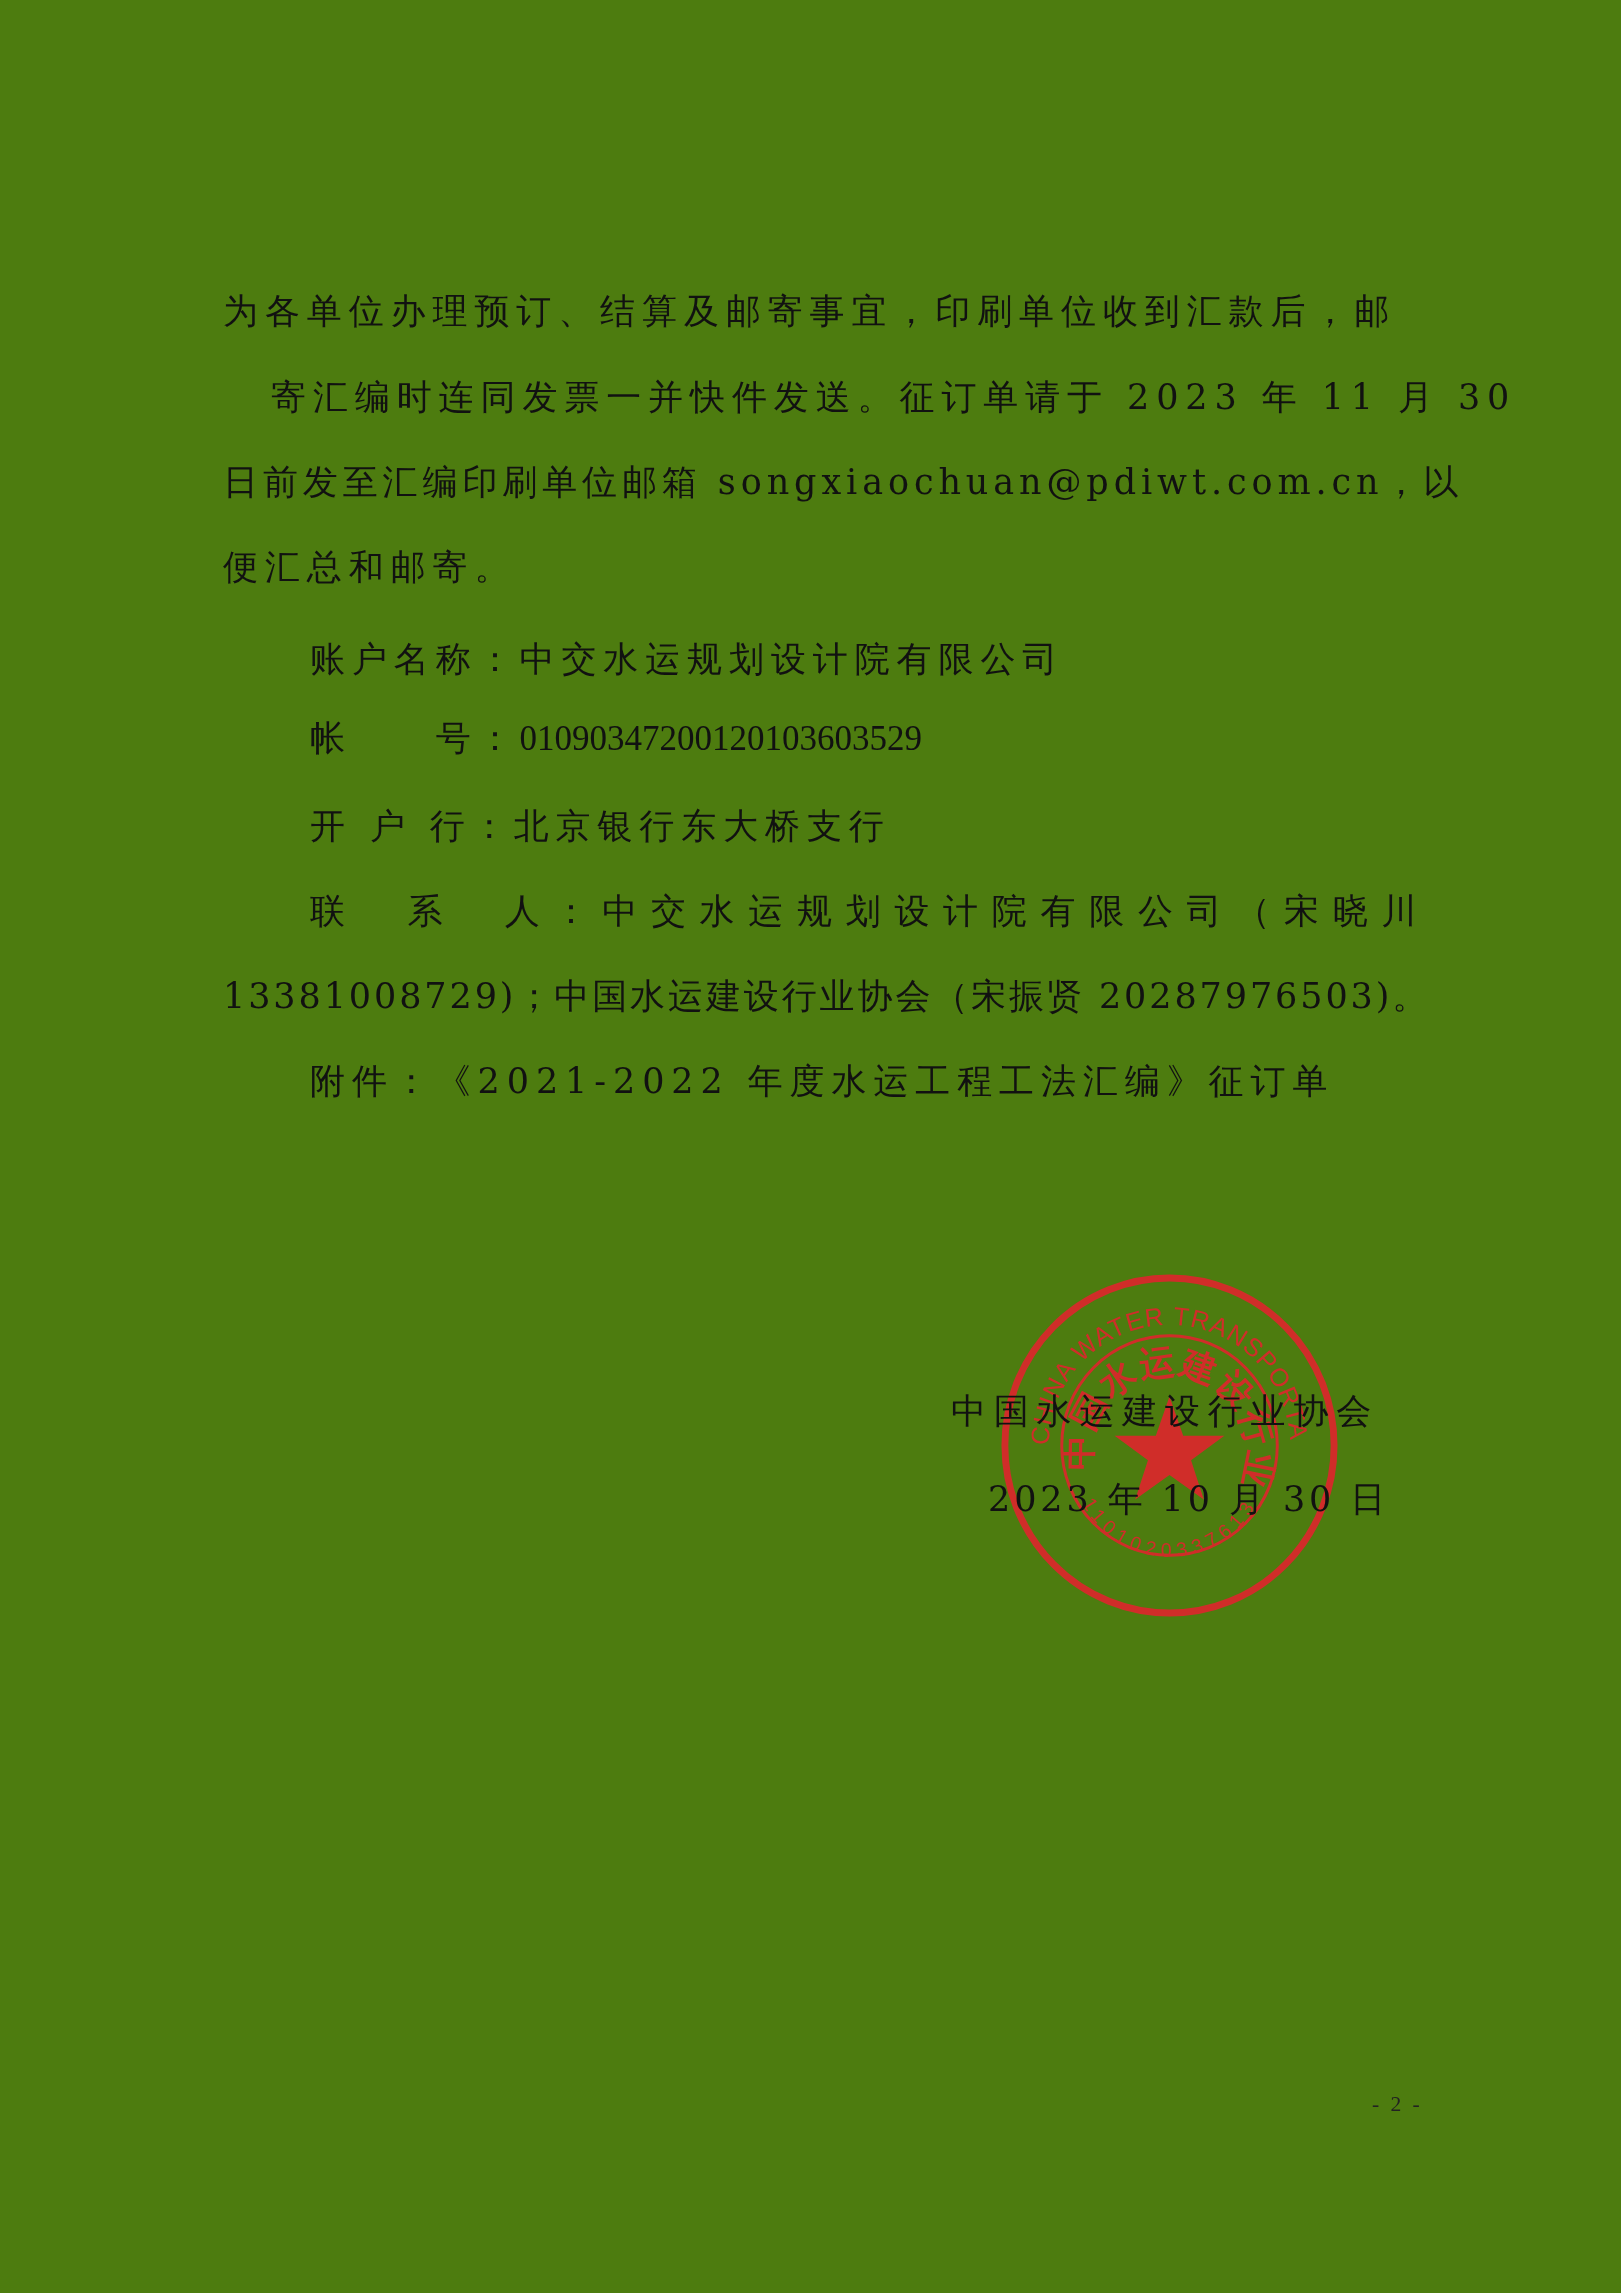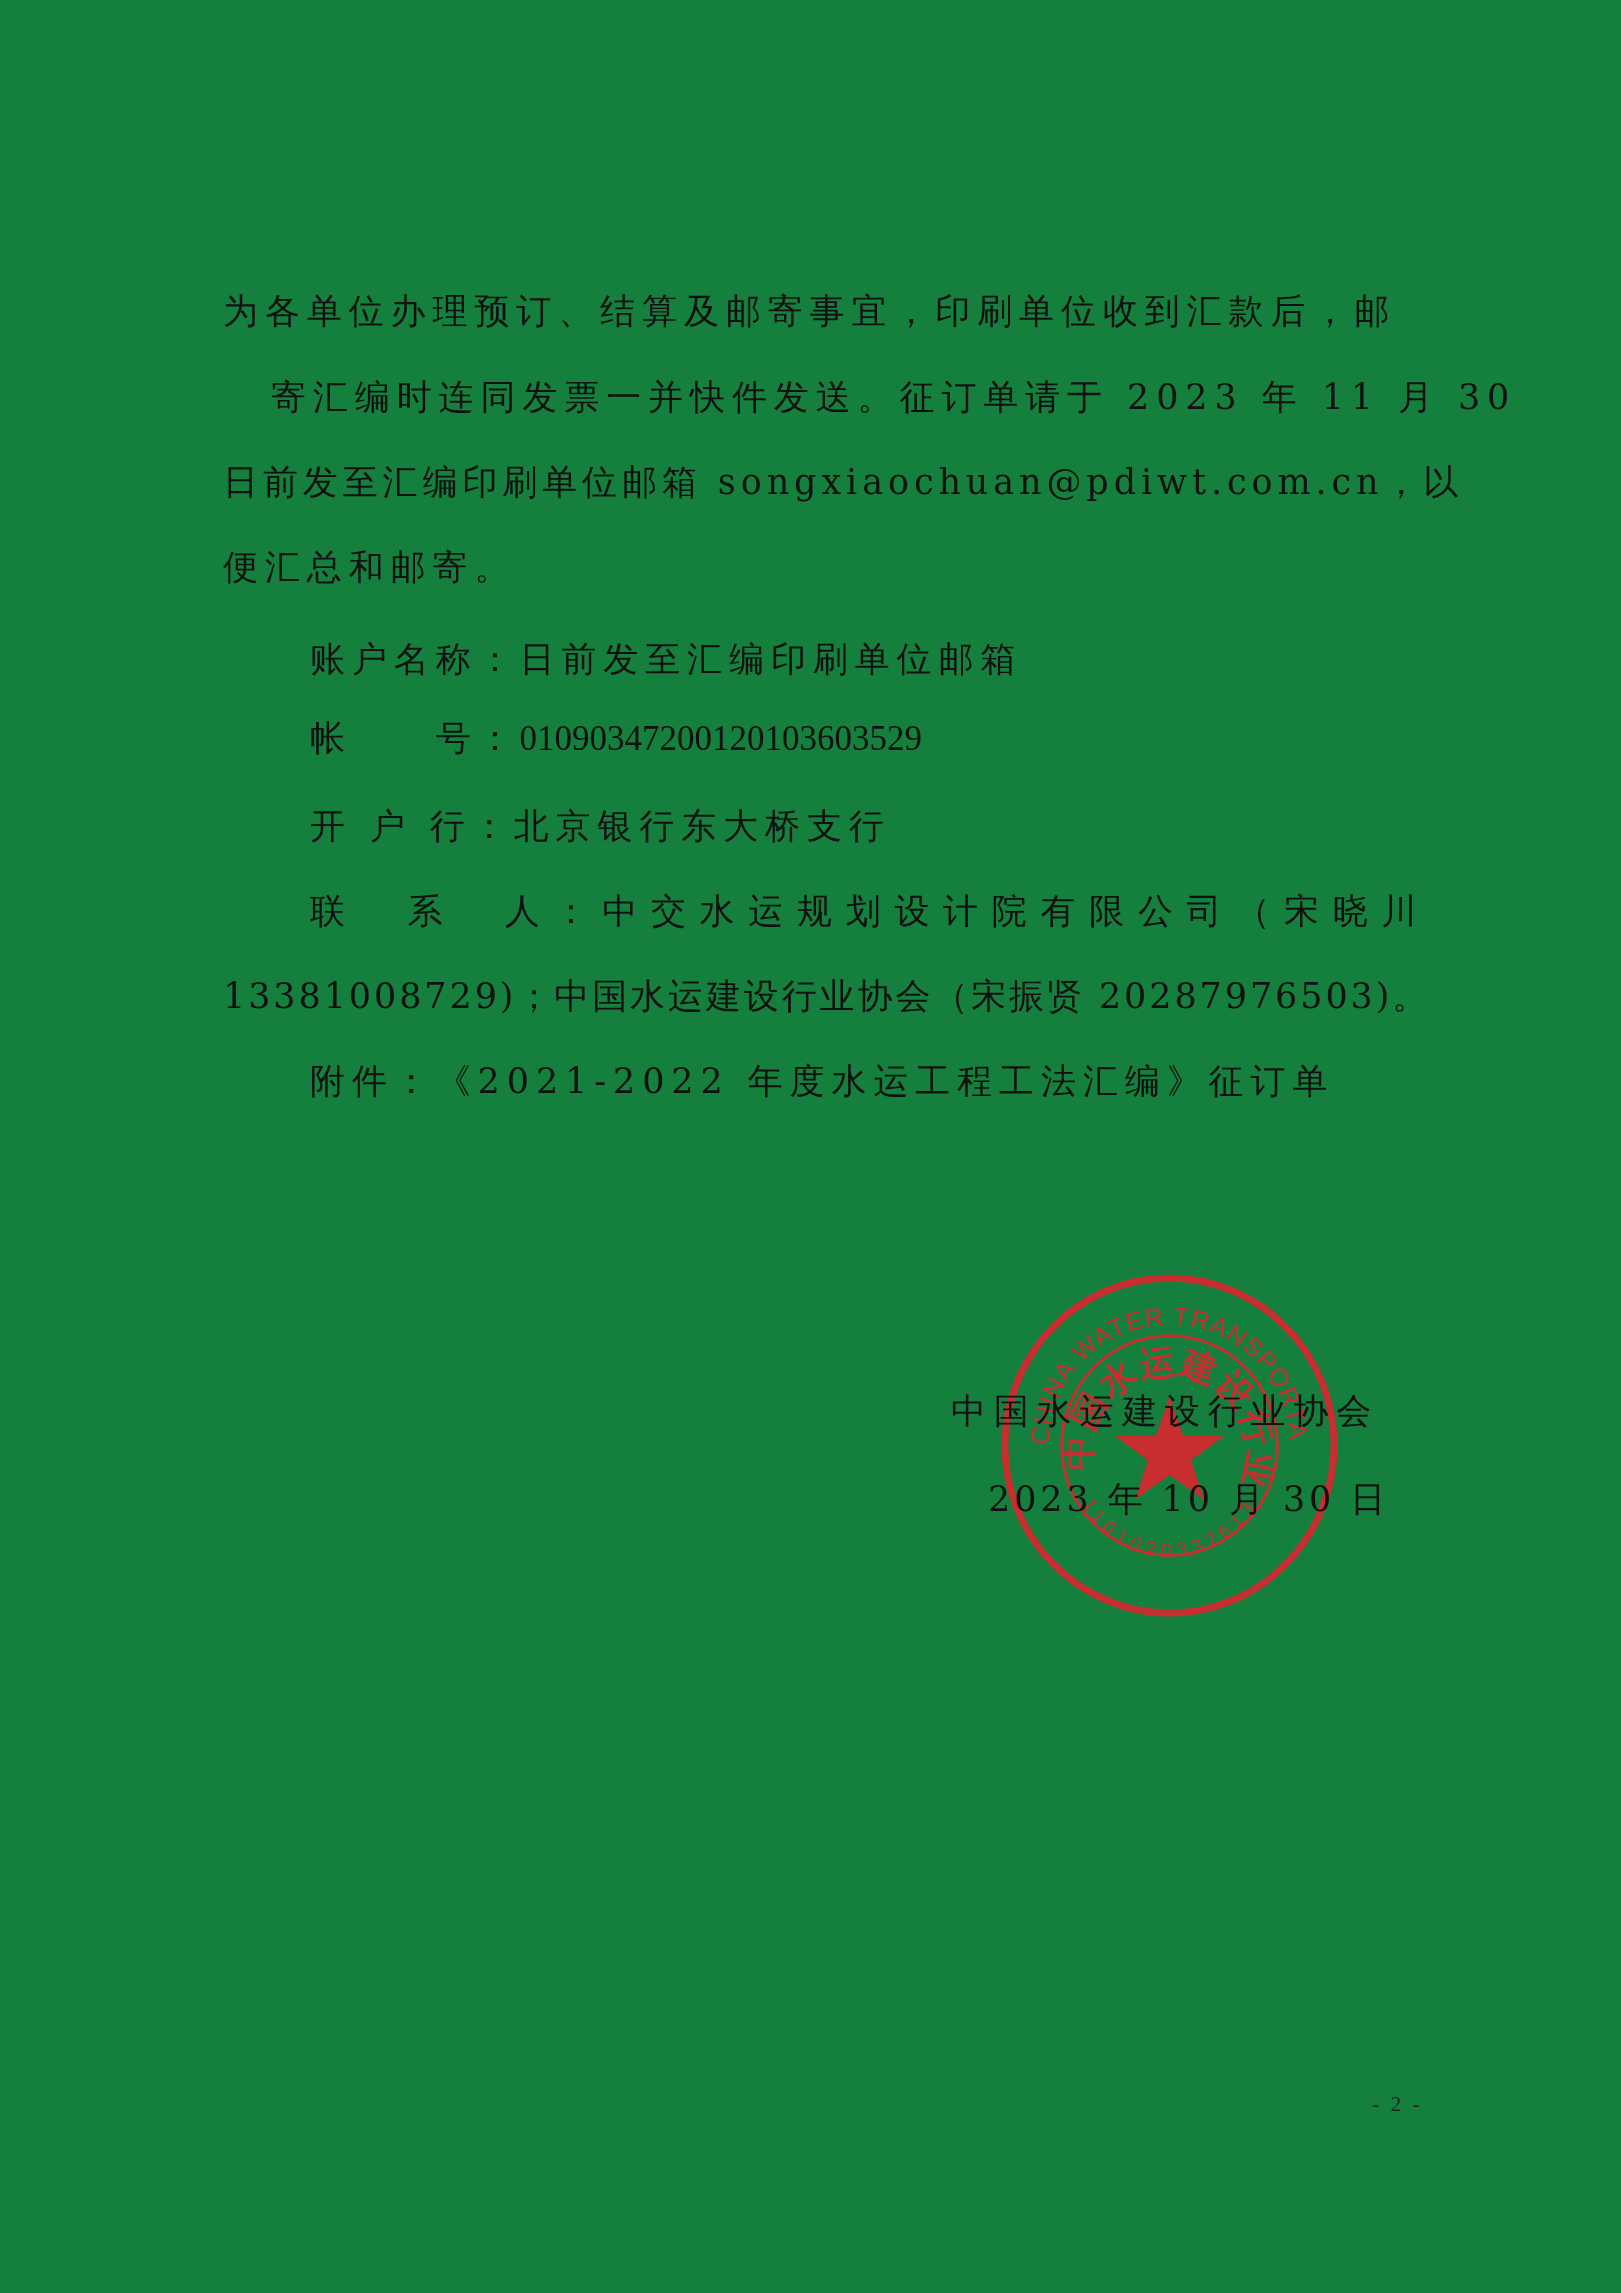--- a/index.html
+++ b/index.html
@@ -13,21 +13,21 @@
     position: relative;
     overflow: hidden;
     font-family: "DejaVu Serif", "Liberation Serif", serif;
     color: #111111;
   }
   .page {
     position: absolute;
     left: 0; top: 0;
     width: 1621px;
     height: 2294px;
-    background: #15803d;
+    background: #4d7c0f;
   }
   .line {
     position: absolute;
     left: 223px;
     width: 1188px;
     height: 59px;
     line-height: 59px;
     font-size: 35px;
     letter-spacing: 6.9px;
     white-space: nowrap;
@@ -68,21 +68,21 @@
 <body>
 
 <div class="page">
 
   <div class="line" style="top:282px;">为各单位办理预订、结算及邮寄事宜，印刷单位收到汇款后，邮</div>
   <div class="line" style="top:368px;margin-left:48px;">寄汇编时连同发票一并快件发送。征订单请于 2023 年 11 月 30</div>
   <div class="line" style="top:538px;">便汇总和邮寄。</div>
   <div class="line" style="top:453px; letter-spacing:4.9px;">日前发至汇编印刷单位邮箱 songxiaochuan@pdiwt.com.cn，以</div>
 
   <div class="line indent" style="top:630px;">
-    <span class="label">账户名称：</span><span>日前发至汇编印刷单位邮箱</span>
+    <span class="label">账户名称：</span><span>中交水运规划设计院有限公司</span>
   </div>
 
   <div class="line indent" style="top:709px;">
     <span class="label">帐　　号：</span><span class="mono">01090347200120103603529</span>
   </div>
 
   <div class="line indent" style="top:882px; letter-spacing:13.7px;">
     <span class="label">联　系　人：</span><span>中交水运规划设计院有限公司（宋晓川</span>
   </div>
 

